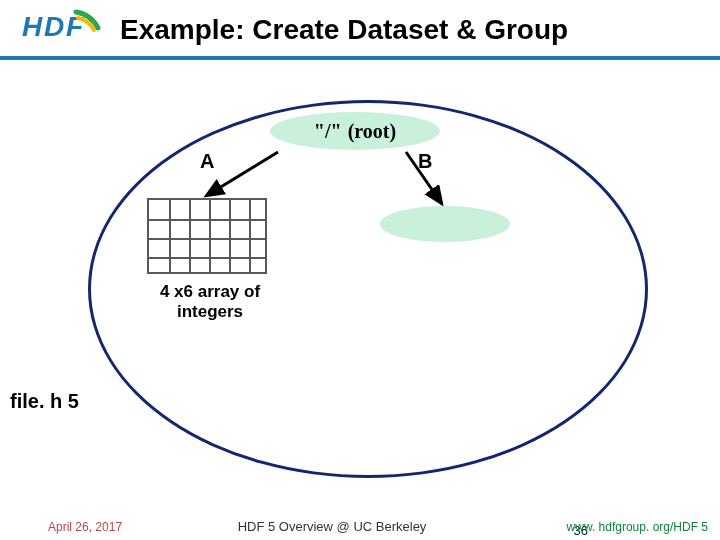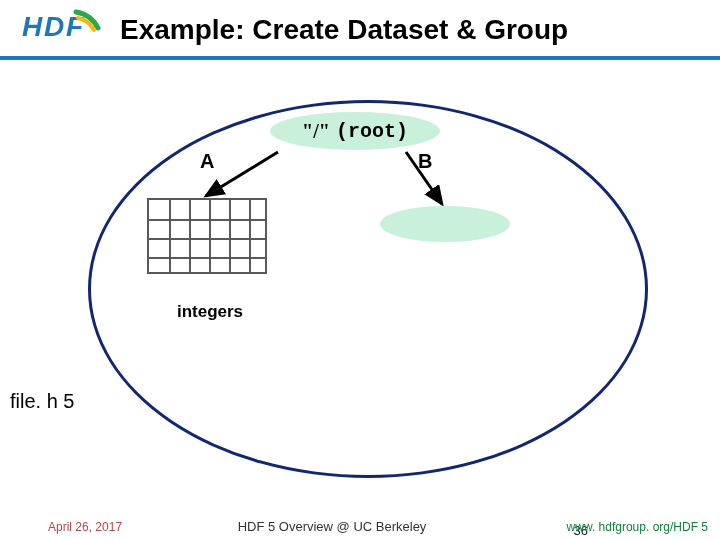--- a/index.html
+++ b/index.html
@@ -7,37 +7,37 @@
   .slide { position: relative; width: 720px; height: 540px; }
   .header { position: absolute; top: 0; left: 0; width: 720px; height: 64px; }
   .logo { position: absolute; left: 16px; top: 6px; }
   .title { position: absolute; top: 14px; left: 120px; width: 580px; font-size: 28px; color: #000; font-weight: 700; }
   .title-underline { position: absolute; top: 56px; left: 0; width: 720px; height: 4px; background: #1f77b4; }
 
   .ellipse { position: absolute; left: 88px; top: 100px; width: 560px; height: 378px; border: 3px solid #13276f; border-radius: 50%; }
 
   .root-node { position: absolute; left: 270px; top: 112px; width: 170px; height: 38px; background: #c9f0da; border-radius: 50%; display: flex; align-items: center; justify-content: center; font-size: 20px; font-weight: bold; }
   .root-slash { font-family: Georgia, 'Times New Roman', serif; }
-  .root-word { margin-left: 6px; font-family: Liberation Mono, monospace; }
+  .root-word { margin-left: 6px; font-family: Liberation Serif, serif; }
 
   .label-a { position: absolute; left: 200px; top: 150px; font-size: 20px; font-weight: bold; }
   .label-b { position: absolute; left: 418px; top: 150px; font-size: 20px; font-weight: bold; }
 
   .arrow { position: absolute; }
   .grid { position: absolute; left: 147px; top: 198px; width: 120px; height: 76px; border: 2px solid #595959; }
   .grid .col { position: absolute; top: 0; height: 100%; width: 2px; background: #595959; }
   .grid .row { position: absolute; left: 0; width: 100%; height: 2px; background: #595959; }
   .grid .c1 { left: 20px; } .grid .c2 { left: 40px; } .grid .c3 { left: 60px; } .grid .c4 { left: 80px; } .grid .c5 { left: 100px; }
   .grid .r1 { top: 19px; } .grid .r2 { top: 38px; } .grid .r3 { top: 57px; }
 
   .array-label { position: absolute; left: 150px; top: 282px; width: 120px; text-align: center; font-size: 17px; font-weight: bold; line-height: 1.15; }
 
   .group-b { position: absolute; left: 380px; top: 206px; width: 130px; height: 36px; background: #c9f0da; border-radius: 50%; }
 
-  .file-label { position: absolute; left: 10px; top: 390px; font-size: 20px; font-weight: normal; }
+  .file-label { position: absolute; left: 10px; top: 390px; font-size: 20px; font-weight: bold; }
 
   .footer { position: absolute; left: 0; bottom: 0; width: 720px; height: 26px; }
   .footer .date { position: absolute; left: 24px; bottom: 6px; font-size: 12px; color: #b54848; margin-left: 24px; }
   .footer .center { position: absolute; left: 0; width: 664px; bottom: 6px; text-align: center; font-size: 13px; color: #333; }
   .footer .pagenum { position: absolute; right: 132px; bottom: 2px; font-size: 13px; color: #0f172a; text-align: right; }
   .footer .url { position: absolute; right: 12px; bottom: 6px; font-size: 12px; color: #15803d; }
 </style>
 </head>
 <body>
 
@@ -90,21 +90,21 @@
       <div class="col c2"></div>
       <div class="col c3"></div>
       <div class="col c4"></div>
       <div class="col c5"></div>
     <div class="row r1"></div>
       <div class="row r2"></div>
       <div class="row r3"></div>
   </div>
 
   <div class="array-label">
-    <br>
+    <span>4 x6 array of</span><br>
     <span>integers</span>
   </div>
 
   <div class="group-b"></div>
 
   <div class="file-label">file. h 5</div>
 
   <div class="footer">
     <div class="date">April 26, 2017</div>
     <div class="center">HDF 5 Overview @ UC Berkeley</div>

